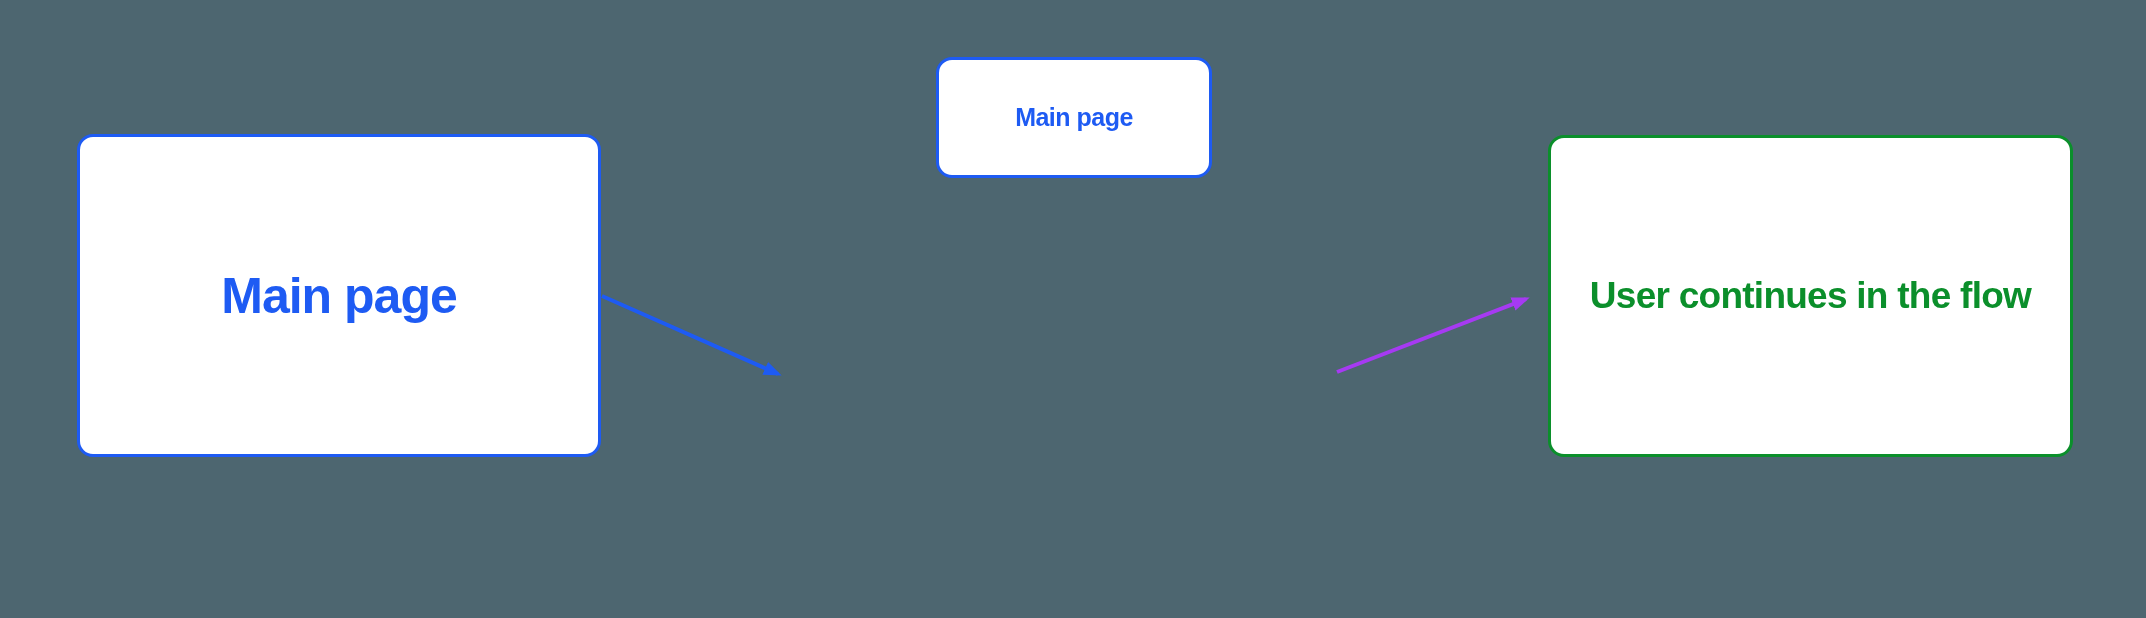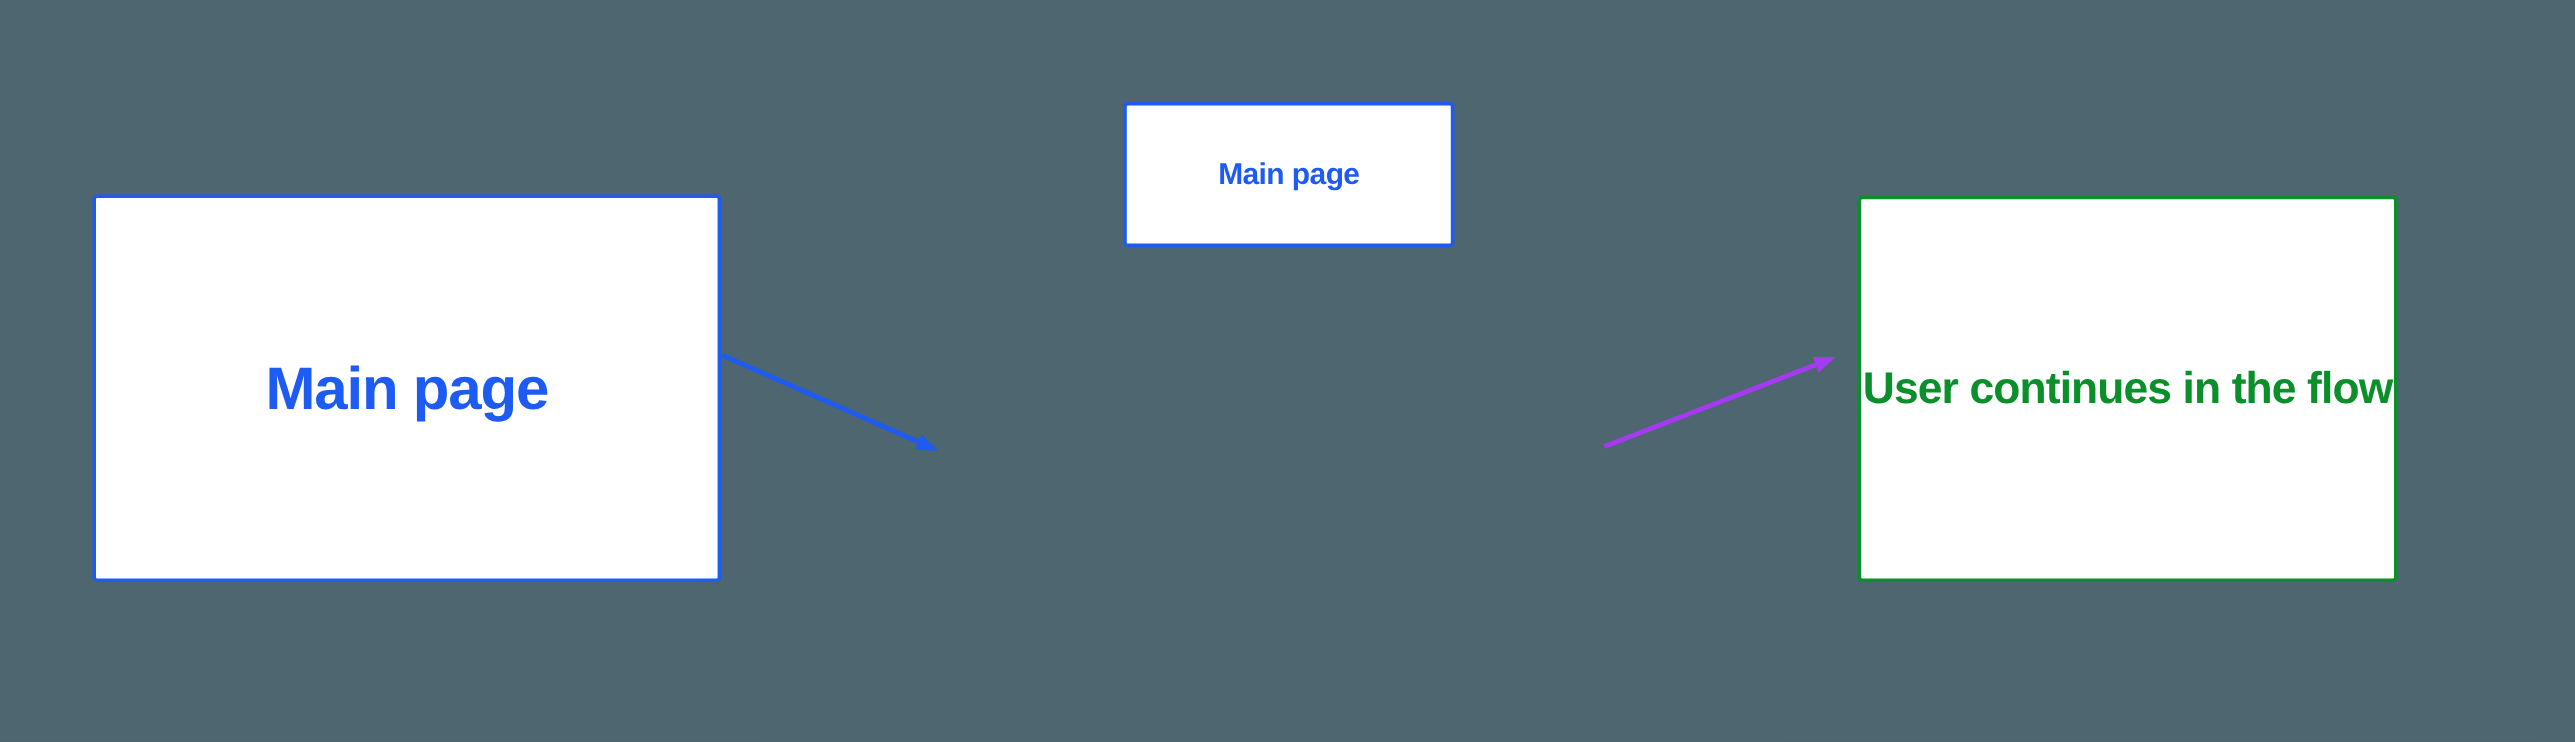--- a/index.html
+++ b/index.html
@@ -11,50 +11,49 @@
     position: relative;
     width: 2146px;
     height: 618px;
     background: var(--background, #4D6670);
     font-family: "Liberation Sans", sans-serif;
     overflow: hidden;
   }
   .node {
     position: absolute;
     background: var(--box-fill, #FFFFFF);
-    border-radius: 4px;
+    border-radius: 16px;
     display: flex;
     align-items: center;
     justify-content: center;
     text-align: center;
     font-weight: bold;
     letter-spacing: -0.02em;
     box-sizing: border-box;
-    margin-top: 28px;
   }
   .node-blue   { border: 3px solid var(--blue);   color: var(--blue); }
   .node-purple { border: 3px solid var(--purple); color: var(--purple); }
   .node-green  { border: 3px solid var(--green);  color: var(--green); }
 
   .node-main-large {
     left: 77px; top: 134px; width: 524px; height: 323px;
     font-size: 50px;
   }
   .node-main-small {
     left: 936px; top: 57px; width: 276px; height: 121px;
     font-size: 25px;
   }
   .node-flyout {
     left: 813px; top: 212px; width: 524px; height: 319px;
     font-size: 36px;
     line-height: 48px;
   }
   .node-flyout .node-label { white-space: pre-line; }
   .node-green-box {
-    left: 1548px; top: 135px; width: 450px; height: 322px;
+    left: 1548px; top: 135px; width: 525px; height: 322px;
     font-size: 37px;
   }
   .edges-overlay {
     position: absolute;
     left: 0; top: 0;
     width: 2146px; height: 618px;
     pointer-events: none;
   }
   .edges-overlay path.edge { pointer-events: stroke; }
 </style>

